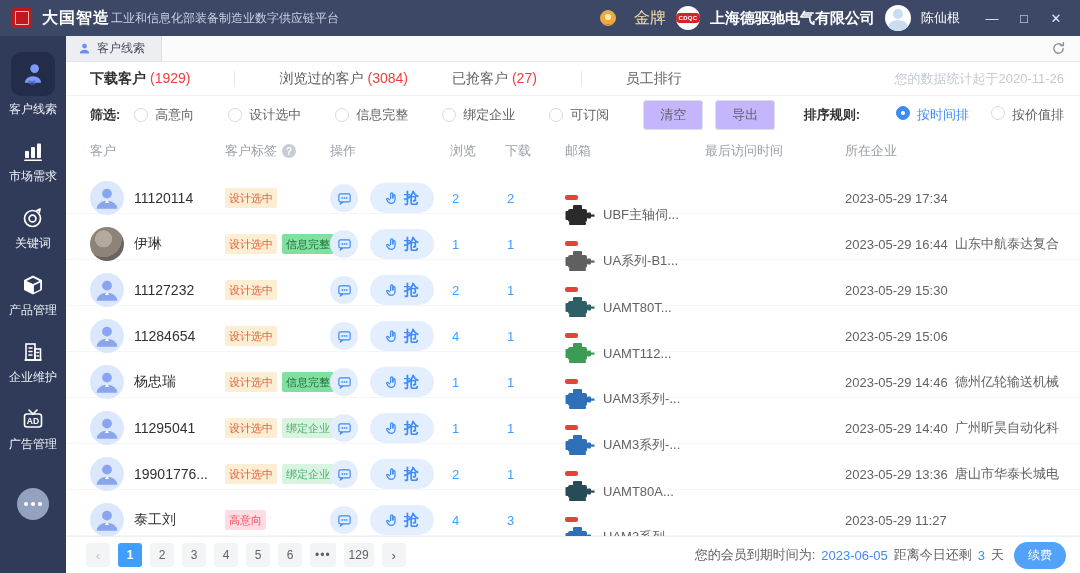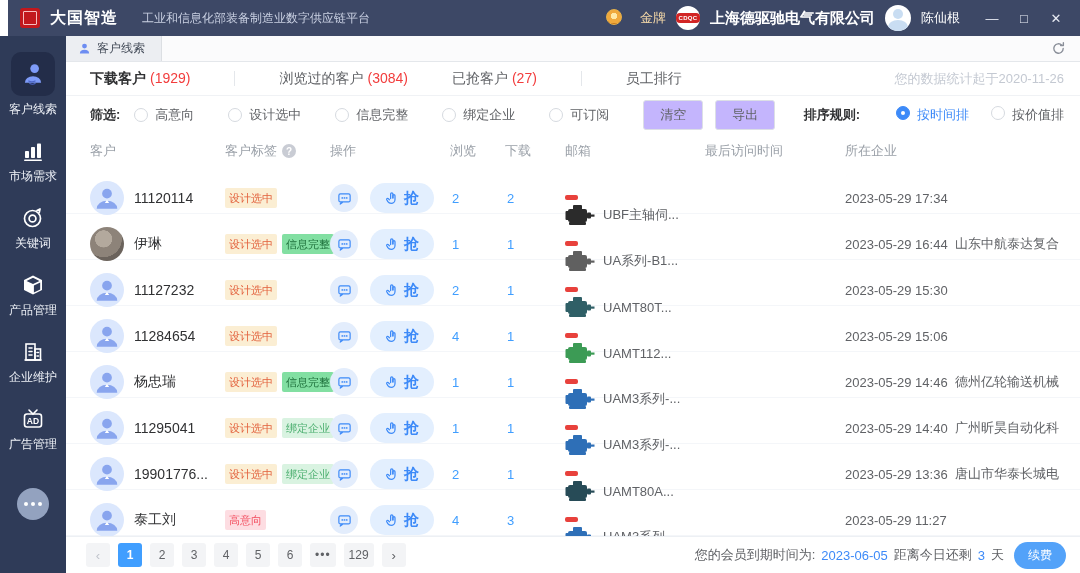--- a/index.html
+++ b/index.html
@@ -1,26 +1,26 @@
 <!DOCTYPE html>
 <html><head>
 <meta charset="utf-8">
 <style>
   * { margin:0; padding:0; box-sizing:border-box; }
   html,body { width:1080px; height:573px; overflow:hidden; font-family:"Liberation Sans","DejaVu Sans",sans-serif; background:#fff; }
   .app { position:relative; width:1080px; height:573px; }
 
   
-  .topbar { position:absolute; top:0; left:8px; right:0; height:36px; background:#3d4866; display:flex; align-items:center; padding:0 10px 0 12px; color:#fff; }
+  .topbar { position:absolute; top:0; left:0; right:0; height:36px; background:#3d4866; display:flex; align-items:center; padding:0 10px 0 12px; color:#fff; }
   .logo-sq { width:20px; height:20px; background:#c2181d; border-radius:3px; margin-right:10px; position:relative; flex:none; }
   .logo-sq::after { content:""; position:absolute; inset:3px; border:1px solid rgba(255,220,220,.85); border-radius:1px; }
   .brand { font-size:16px; font-weight:bold; letter-spacing:1px; }
-  .brand-sub { font-size:12px; color:#c9d0e2; margin-left:24px; }
+  .brand-sub { font-size:12px; color:#c9d0e2; margin-left:1px; }
   .topbar-right { margin-left:auto; display:flex; align-items:center; gap:10px; }
-  .medal-wrap { display:flex; gap:18px; font-size:13px; color:#f5d9a8; }
+  .medal-wrap { display:flex; align-items:center; gap:18px; font-size:16px; color:#f5d9a8; }
   .medal { width:16px; height:16px; border-radius:50%; background:radial-gradient(circle at 50% 42%, #ffe9a6 0 30%, #f0a93c 31% 70%, #c97718 71%); border:1px solid #e8b24a; flex:none; }
   .cert { width:24px; height:24px; background:#fff; border-radius:50%; display:flex; align-items:center; justify-content:center; flex:none; }
   .cert i { font-style:normal; background:#d22525; color:#fff; font-size:6px; font-weight:bold; padding:2px 3px; border-radius:4px; letter-spacing:.3px; }
   .company { font-size:15px; font-weight:bold; }
   .tb-avatar { width:26px; height:26px; border-radius:50%; background:#fff; position:relative; overflow:hidden; flex:none; }
   .tb-avatar::before { content:""; position:absolute; top:4px; left:8px; width:10px; height:10px; border-radius:50%; background:#c9ddf2; }
   .tb-avatar::after { content:""; position:absolute; top:15px; left:3px; width:20px; height:14px; border-radius:50% 50% 0 0; background:#c9ddf2; }
   .username { font-size:13px; }
   .win-btns { display:flex; align-items:center; gap:4px; margin-left:8px; }
   .win-btn { width:28px; height:24px; display:flex; align-items:center; justify-content:center; font-size:13px; color:#e8ebf3; cursor:default; }

